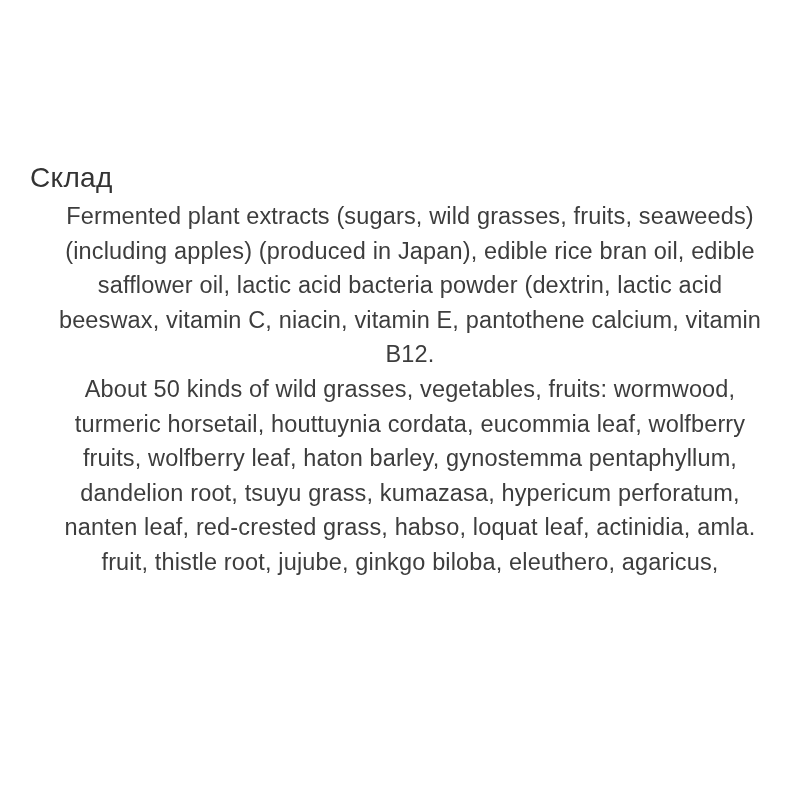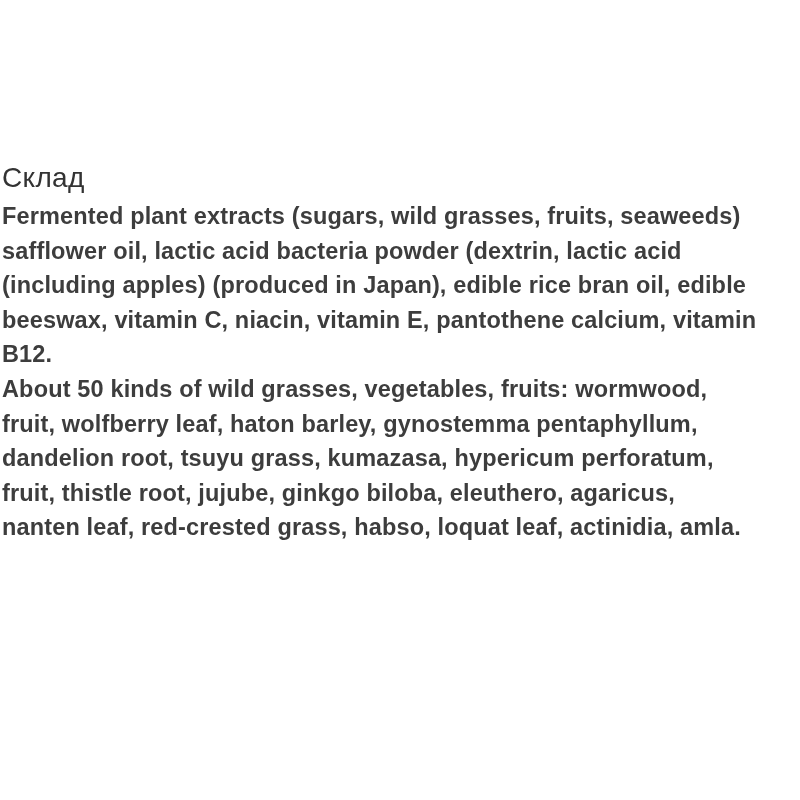--- a/index.html
+++ b/index.html
@@ -9,51 +9,53 @@
   body {
     width: 800px;
     height: 800px;
     background: #ffffff;
     font-family: "Liberation Sans", sans-serif;
     overflow: hidden;
     position: relative;
   }
   .content {
     position: absolute;
-    left: 2px;
+    left: 30px;
     top: 161px;
     right: 10px;
   }
   .section-title {
     font-size: 28px;
     line-height: 33px;
     font-weight: 500;
     color: #333333;
     letter-spacing: 0.3px;
     margin: 0 0 5px 0;
   }
   .line {
     font-size: 23.5px;
     line-height: 34.6px;
-    font-weight: 700;
+    font-weight: 400;
     color: #3d3d3d;
     letter-spacing: 0.15px;
     white-space: nowrap;
+    text-align: center;
   }
 </style>
 </head>
 <body>
 
 <div class="content">
   <h2 class="section-title">Склад</h2>
   <div>
     <div class="line">Fermented plant extracts (sugars, wild grasses, fruits, seaweeds)</div>
+    <div class="line">(including apples) (produced in Japan), edible rice bran oil, edible</div>
     <div class="line">safflower oil, lactic acid bacteria powder (dextrin, lactic acid</div>
-    <div class="line">(including apples) (produced in Japan), edible rice bran oil, edible</div>
     <div class="line">beeswax, vitamin C, niacin, vitamin E, pantothene calcium, vitamin</div>
     <div class="line">B12.</div>
     <div class="line">About 50 kinds of wild grasses, vegetables, fruits: wormwood,</div>
-    <div class="line">fruit, wolfberry leaf, haton barley, gynostemma pentaphyllum,</div>
+    <div class="line">turmeric horsetail, houttuynia cordata, eucommia leaf, wolfberry</div>
+    <div class="line">fruits, wolfberry leaf, haton barley, gynostemma pentaphyllum,</div>
     <div class="line">dandelion root, tsuyu grass, kumazasa, hypericum perforatum,</div>
+    <div class="line">nanten leaf, red-crested grass, habso, loquat leaf, actinidia, amla.</div>
     <div class="line">fruit, thistle root, jujube, ginkgo biloba, eleuthero, agaricus,</div>
-    <div class="line">nanten leaf, red-crested grass, habso, loquat leaf, actinidia, amla.</div>
   </div>
 </div>
 
 </body></html>

